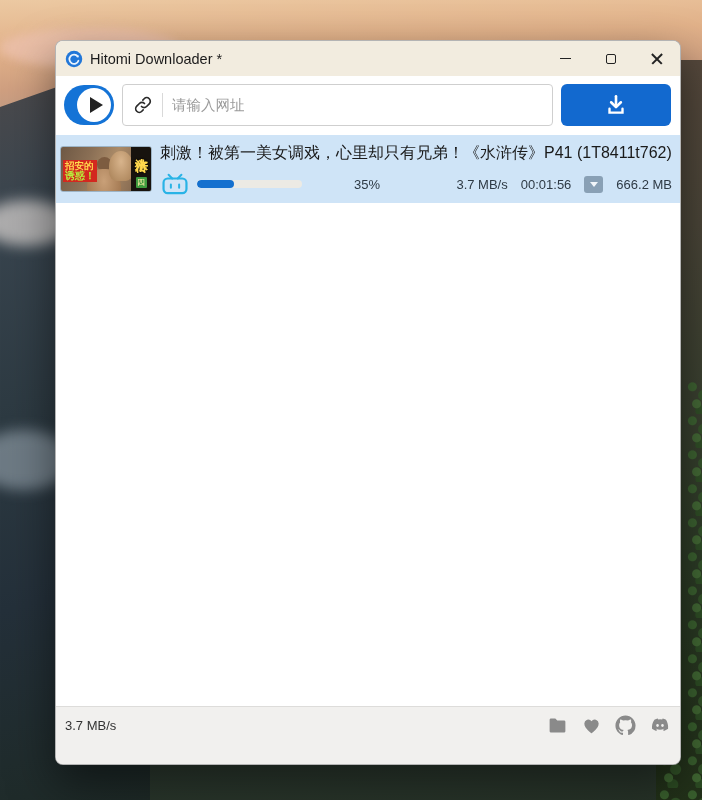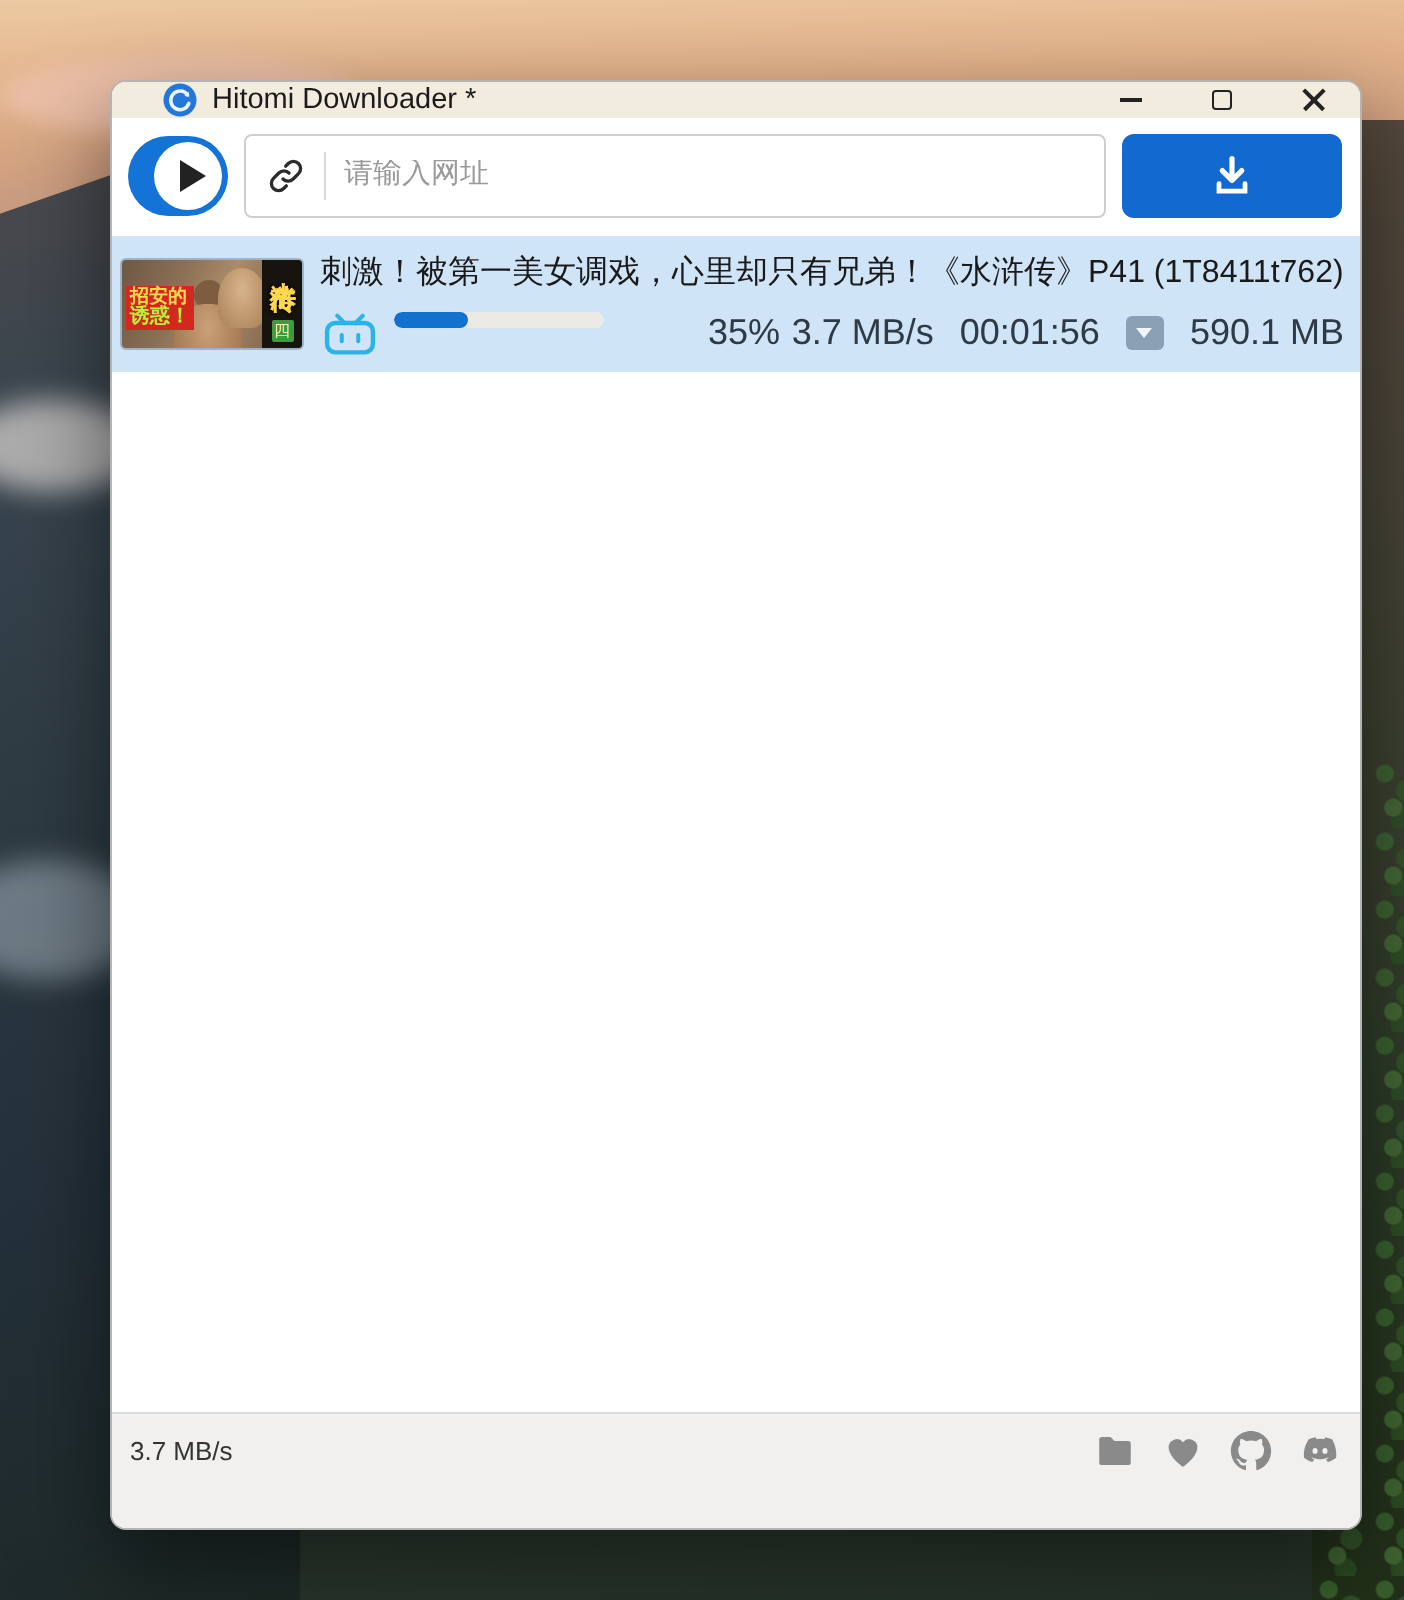--- a/index.html
+++ b/index.html
@@ -25,21 +25,21 @@
   .wp-cloud { position:absolute; left:0; top:28px; width:180px; height:40px; filter:blur(5px);
     background:rgba(238,195,178,.7); border-radius:50%; }
 
   
   .window { position:absolute; left:55px; top:40px; width:626px; height:725px;
     border-radius:8px; overflow:hidden; display:flex; flex-direction:column;
     background:#fff; border:1px solid rgba(40,40,40,.35);
     box-shadow:0 18px 45px rgba(0,0,0,.5); }
 
   
-  .titlebar { height:18px; background:#f2ecdf; display:flex; align-items:center; flex:0 0 auto; padding-left:25px; }
+  .titlebar { height:35px; background:#f2ecdf; display:flex; align-items:center; flex:0 0 auto; padding-left:9px; }
   .app-logo { width:18px; height:18px; margin-right:7px; flex:0 0 auto; }
   .title-text { font-size:14.5px; color:#1b1b1b; }
   .win-controls { margin-left:auto; display:flex; height:100%; }
   .winbtn { width:46px; height:100%; border:none; background:transparent; display:flex; align-items:center; justify-content:center; cursor:pointer; }
   .glyph-min { width:11px; height:1.4px; background:#222; display:block; }
   .glyph-max { width:10px; height:10px; border:1.4px solid #222; border-radius:2px; display:block; }
   .glyph-close { position:relative; width:12px; height:12px; display:block; }
   .glyph-close::before,.glyph-close::after { content:""; position:absolute; left:-1px; top:5px; width:14px; height:1.5px; background:#222; }
   .glyph-close::before { transform:rotate(45deg); } .glyph-close::after { transform:rotate(-45deg); }
 
@@ -52,21 +52,21 @@
   .slider-track { position:absolute; left:0; right:0; top:5.5px; height:3.5px; border-radius:2px; background:#1473d6; }
   .slider-knob { position:absolute; right:0; top:0; width:14px; height:14px; border-radius:50%; background:#1473d6; }
 
   
   .toolbar { height:57px; background:#fff; display:flex; align-items:center; padding:0 9px 0 8px; gap:8px; flex:0 0 auto; }
   .play-toggle { width:50px; height:40px; border-radius:20px; background:#1473d6; position:relative; cursor:pointer; flex:0 0 auto; }
   .play-circle { position:absolute; right:3px; top:3px; width:34px; height:34px; border-radius:50%; background:#fff; display:flex; align-items:center; justify-content:center; }
   .play-tri { width:0; height:0; border-left:13px solid #222; border-top:8px solid transparent; border-bottom:8px solid transparent; margin-left:4px; }
   .url-box { flex:1; height:42px; border:1px solid #cfcfcf; border-radius:4px; background:#fff; display:flex; align-items:center; padding:0 10px; gap:9px; }
   .url-box .sep { width:1px; height:24px; background:#d9d9d9; }
-  .url-input { flex:1; border:none; outline:none; font-size:14.5px; color:#222; font-family:Liberation Mono, monospace; }
+  .url-input { flex:1; border:none; outline:none; font-size:14.5px; color:#222; font-family:Liberation Sans, sans-serif; }
   .url-input::placeholder { color:#9a9a9a; }
   .download-btn { width:110px; height:42px; border:none; border-radius:6px; background:#1269cf; display:flex; align-items:center; justify-content:center; cursor:pointer; flex:0 0 auto; }
 
   
   .list { flex:1; background:#fff; padding-top:2px; overflow:hidden; }
   .row { height:68px; background:#cfe4f7; display:flex; align-items:center; padding:3px 8px 3px 4px; cursor:default; }
   .thumb { position:relative; width:92px; height:46px; border-radius:3px; overflow:hidden; flex:0 0 auto; border:1px solid #9db4c6;
     background:linear-gradient(110deg,#6e5844 0%,#8a6f55 30%,#ab8b68 55%,#8d7055 78%,#5f4c3b 100%); }
   .thumb-man { position:absolute; left:26px; top:22px; width:34px; height:40px; border-radius:45% 45% 20% 20%;
     background:radial-gradient(ellipse at 50% 30%,#c9a078 0%,#a67c55 70%,#8a6544 100%); }
@@ -75,21 +75,21 @@
     background:radial-gradient(ellipse at 50% 35%,#d8b48c 0%,#b18a60 80%); }
   .thumb-tag { position:absolute; left:2px; top:13px; background:#d3281f; padding:1px 2px; line-height:1.05; }
   .thumb-tag .t1 { display:block; color:#ffd84d; font-weight:bold; font-size:9.5px; }
   .thumb-tag .t2 { display:block; color:#b7f03c; font-weight:bold; font-size:10px; }
   .thumb-banner { position:absolute; right:0; top:0; bottom:0; width:20px; background:#17130e; display:flex; flex-direction:column; align-items:center; }
   .thumb-banner .vt { writing-mode:vertical-rl; color:#ffd84d; font-weight:bold; font-size:13px; letter-spacing:1px; margin-top:1px; text-shadow:0 0 2px #000; }
   .thumb-banner .b4 { margin-top:auto; margin-bottom:3px; background:#3f9b3f; color:#ffefa8; font-size:8px; padding:0 1.5px; border-radius:1px; }
 
   .row-main { flex:1; display:flex; flex-direction:column; justify-content:center; padding-left:8px; min-width:0; }
   .row-title { font-size:16px; color:#1a1a1a; white-space:nowrap; overflow:hidden; margin-bottom:9px; }
-  .row-status { display:flex; align-items:flex-start; font-size:18px; color:#2e3a45; }
+  .row-status { display:flex; align-items:center; font-size:13px; color:#2e3a45; }
   .bili { width:30px; height:22px; flex:0 0 auto; margin-right:7px; }
   .pbar { width:105px; height:8px; border-radius:4px; background:#eceae4; overflow:hidden; flex:0 0 auto; }
   .pfill { height:100%; border-radius:4px; background:#1470cf; }
   .pct { margin-left:52px; }
   .right-stats { margin-left:auto; display:flex; align-items:center; gap:13px; }
   .dl-badge { width:19px; height:17px; border-radius:3px; background:#89a0b5; display:flex; align-items:center; justify-content:center; }
   .dl-badge .tri { width:0; height:0; border-left:4px solid transparent; border-right:4px solid transparent; border-top:5px solid #f2f6fa; }
 
   
   .statusbar { flex:0 0 auto; height:58px; background:#f1f0ee; border-top:1px solid #dddcda; padding:7px 9px 6px 9px; display:flex; flex-direction:column; justify-content:space-between; }
@@ -190,21 +190,21 @@
           <div class="pbar">
             <div class="pfill" style="width: 35%;"></div>
           </div>
           <span class="pct">35%</span>
           <div class="right-stats">
             <span>3.7 MB/s</span>
             <span>00:01:56</span>
             <span class="dl-badge">
                 <span class="tri"></span>
               </span>
-            <span>590.1 MB</span>
+            <span>666.2 MB</span>
           </div>
         </div>
       </div>
     </div>
   </div>
 
   <div class="statusbar">
     <div class="sb-row2">
       <span class="sb-speed">3.7 MB/s</span>
       <div class="sb-icons">

